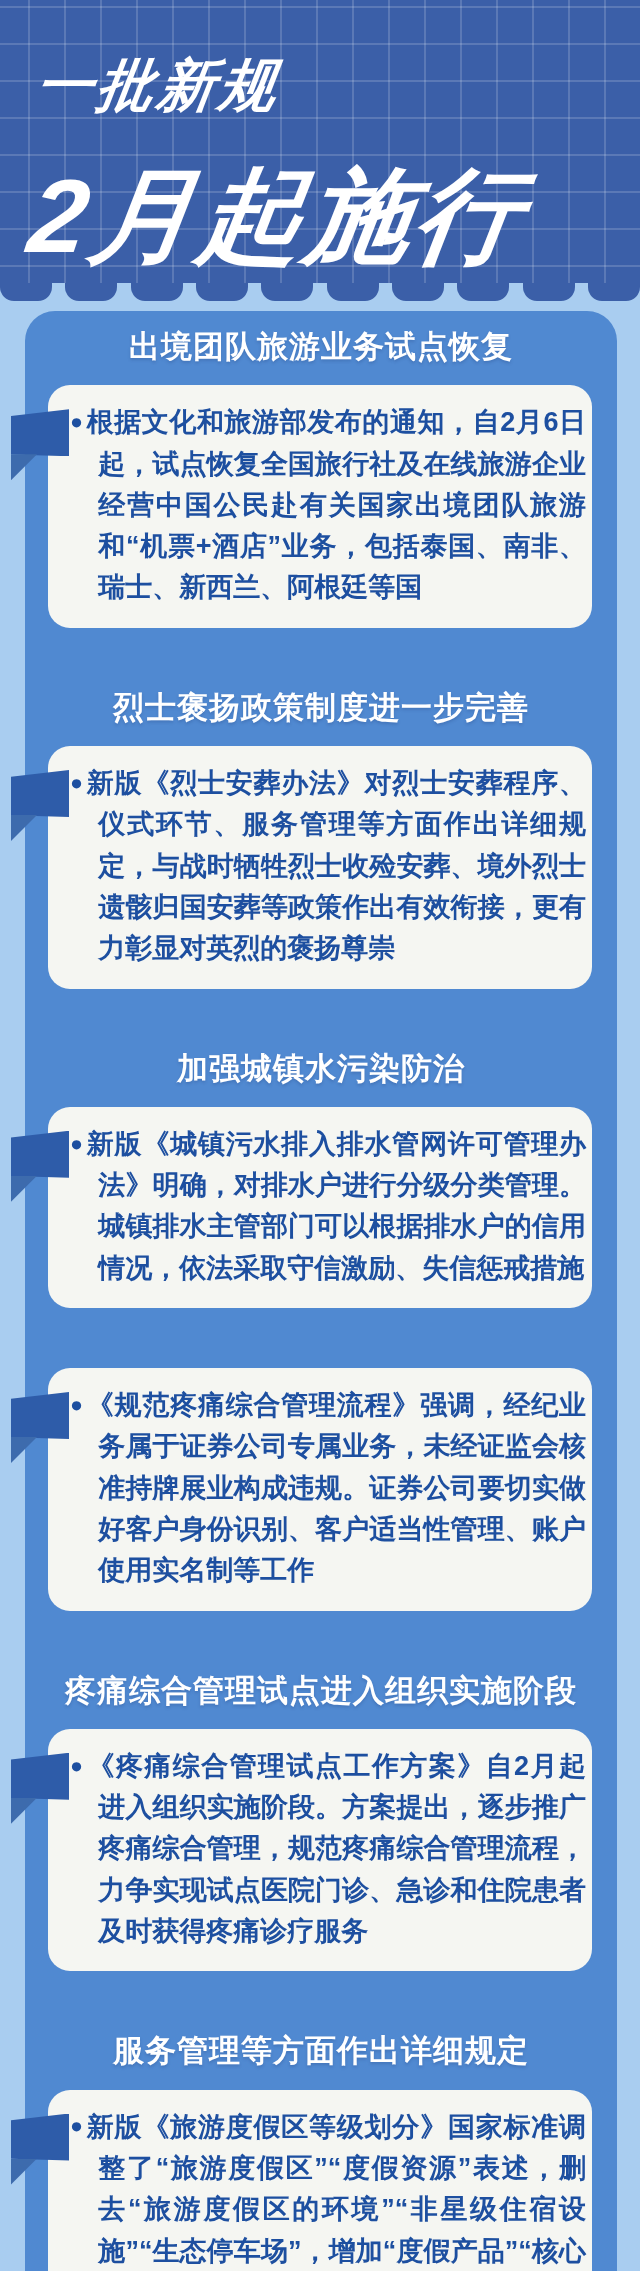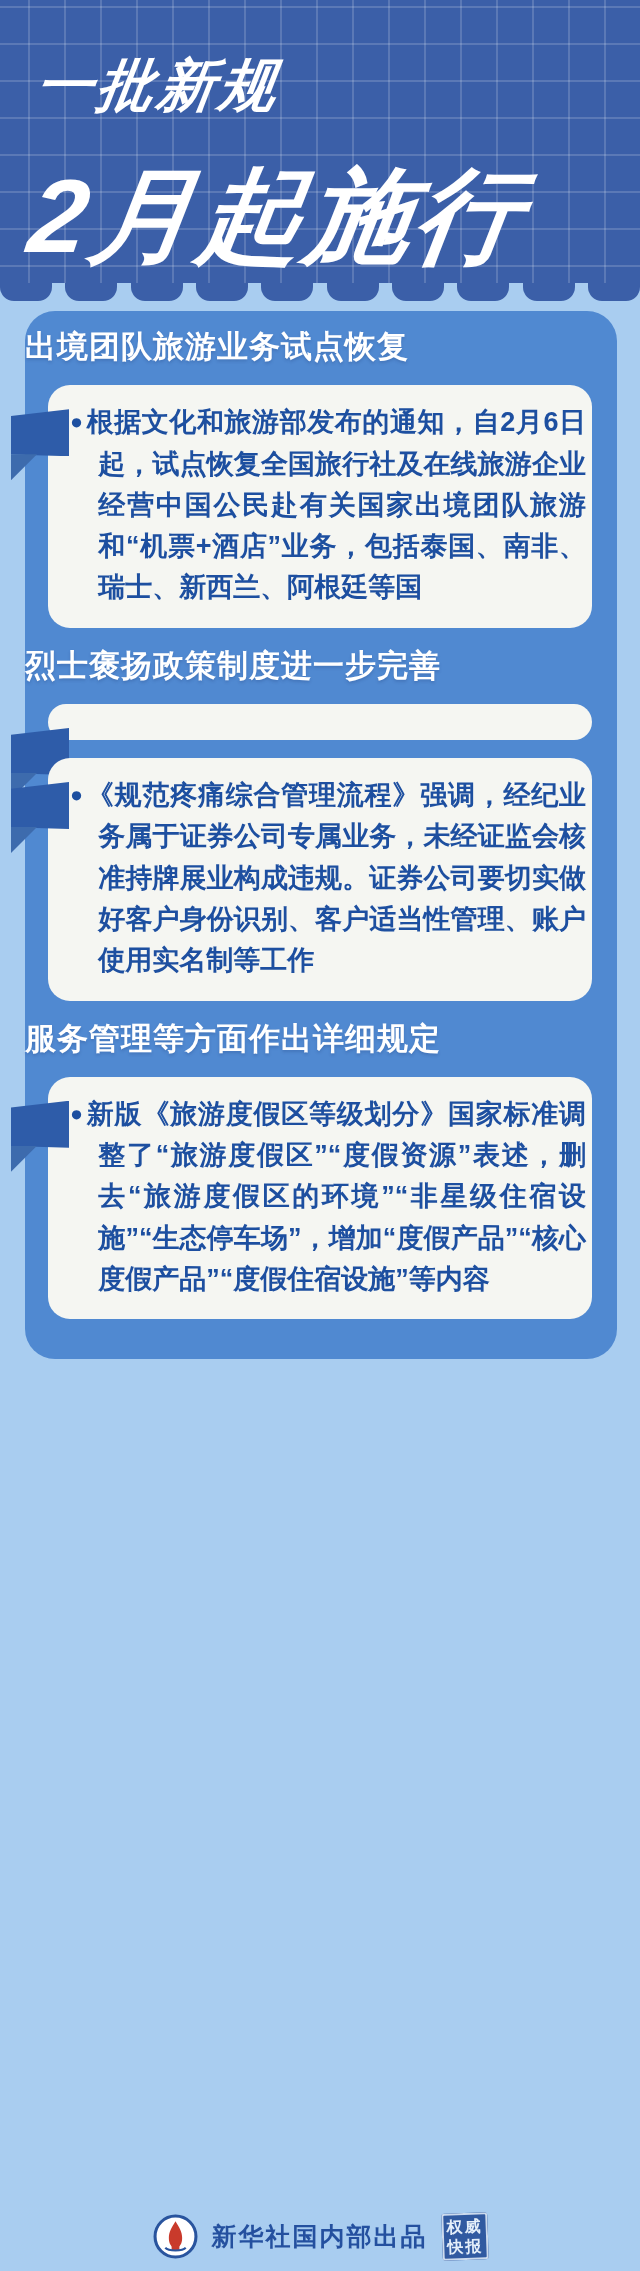--- a/index.html
+++ b/index.html
@@ -42,24 +42,24 @@
     border-radius:0 0 14px 14px;
   }
 
   
   .content-panel{
     position:relative; margin:28px 23px 0 25px;
     background:#5089d1; border-radius:30px;
     padding:16px 0 40px 0;
   }
   .section{ position:relative; }
-  .section + .section{ margin-top:18px; }
+  .section + .section{ margin-top:60px; }
   .section-title{
     color:#ffffff; font-size:31px; font-weight:800;
-    letter-spacing:1px; line-height:1.3;
+    text-align:center; letter-spacing:1px; line-height:1.3;
     text-shadow:0 2px 3px rgba(30,60,120,.25);
   }
   .info-card{
     position:relative; z-index:1;
     margin:18px 25px 0 23px;
     background:#f5f6f2; border-radius:22px;
     padding:17px 6px 19px 22px;
   }
   .card-text{
     color:#1d4fa0; font-size:27px; font-weight:700;
@@ -137,34 +137,55 @@
       </div>
     </div>
 
     <div class="section">
       <div class="section-title">烈士褒扬政策制度进一步完善</div>
       <div class="info-card">
         <div class="ribbon">
             <span class="flag"></span>
             <span class="fold"></span>
           </div>
-      </div>
-    </div>
-
+        <p class="card-text"><span class="bullet">●</span><span>新版《烈士安葬办法》对烈士安葬程序、仪式环节、服务管理等方面作出详细规定，与战时牺牲烈士收殓安葬、境外烈士遗骸归国安葬等政策作出有效衔接，更有力彰显对英烈的褒扬尊崇</span></p>
+      </div>
+    </div>
+
+    <div class="section">
+      <div class="section-title">加强城镇水污染防治</div>
+      <div class="info-card">
+        <div class="ribbon">
+            <span class="flag"></span>
+            <span class="fold"></span>
+          </div>
+        <p class="card-text"><span class="bullet">●</span><span>新版《城镇污水排入排水管网许可管理办法》明确，对排水户进行分级分类管理。城镇排水主管部门可以根据排水户的信用情况，依法采取守信激励、失信惩戒措施</span></p>
+      </div>
+    </div>
 
     <div class="section">
       <div class="info-card">
         <div class="ribbon">
             <span class="flag"></span>
             <span class="fold"></span>
           </div>
         <p class="card-text"><span class="bullet">●</span><span>《规范疼痛综合管理流程》强调，经纪业务属于证券公司专属业务，未经证监会核准持牌展业构成违规。证券公司要切实做好客户身份识别、客户适当性管理、账户使用实名制等工作</span></p>
       </div>
     </div>
 
+    <div class="section">
+      <div class="section-title">疼痛综合管理试点进入组织实施阶段</div>
+      <div class="info-card">
+        <div class="ribbon">
+            <span class="flag"></span>
+            <span class="fold"></span>
+          </div>
+        <p class="card-text"><span class="bullet">●</span><span>《疼痛综合管理试点工作方案》自2月起进入组织实施阶段。方案提出，逐步推广疼痛综合管理，规范疼痛综合管理流程，力争实现试点医院门诊、急诊和住院患者及时获得疼痛诊疗服务</span></p>
+      </div>
+    </div>
 
     <div class="section">
       <div class="section-title">服务管理等方面作出详细规定</div>
       <div class="info-card">
         <div class="ribbon">
             <span class="flag"></span>
             <span class="fold"></span>
           </div>
         <p class="card-text"><span class="bullet">●</span><span>新版《旅游度假区等级划分》国家标准调整了“旅游度假区”“度假资源”表述，删去“旅游度假区的环境”“非星级住宿设施”“生态停车场”，增加“度假产品”“核心度假产品”“度假住宿设施”等内容</span></p>
       </div>

